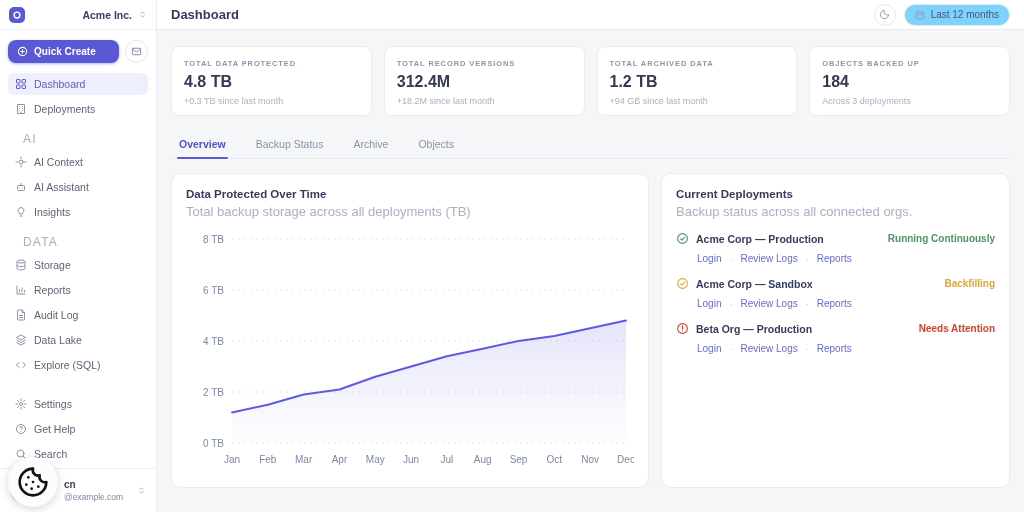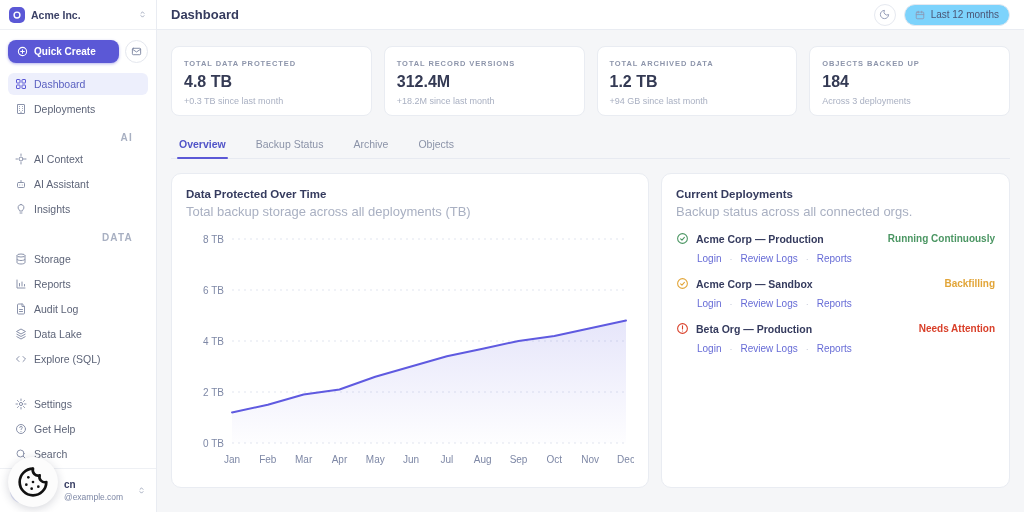--- a/index.html
+++ b/index.html
@@ -3,33 +3,33 @@
 <meta charset="utf-8">
 <style>
   * { margin:0; padding:0; box-sizing:border-box; }
   html,body { width:1024px; height:512px; overflow:hidden; }
   body { font-family:"Liberation Sans", sans-serif; background:#f5f6f8; color:#3c4257; display:flex; }
   .ic { display:inline-flex; align-items:center; justify-content:center; flex:none; }
   .ic svg { display:block; }
 
   
   .sidebar { width:157px; min-width:157px; background:#fff; border-right:1px solid #e9ecf2; display:flex; flex-direction:column; position:relative; }
-  .side-header { height:30px; display:flex; align-items:center; gap:6px; padding:0 9px; border-bottom:1px solid #eef0f4; cursor:pointer; }
+  .side-header { height:30px; display:flex; align-items:center; gap:6px; padding:0 9px; border-bottom:1px solid #eef0f4; cursor:pointer;text-align:right; }
   .logo { width:16px; height:16px; border-radius:5px; background:#5b58d6; display:flex; align-items:center; justify-content:center; }
   .workspace-name { font-size:10.5px; font-weight:bold; color:#3b4166; flex:1; }
   .muted-ic { color:#9aa3b8; }
   .qc-row { display:flex; gap:6px; padding:10px 8px 8px; align-items:center; }
   .qc-btn { flex:1; height:23px; background:#5b58d6; color:#fff; border-radius:8px; display:flex; align-items:center; gap:6px; padding:11px 9px; font-size:10px; font-weight:bold; border:none; box-shadow:0 1px 3px rgba(91,88,214,.45); cursor:pointer; font-family:Liberation Sans, sans-serif; }
   .mail-btn { width:23px; height:23px; border-radius:50%; background:#fff; border:1px solid #e4e7ee; color:#7b84a0; display:flex; align-items:center; justify-content:center; cursor:pointer; }
   .nav { padding:2px 8px 0; }
   .nav-item { display:flex; align-items:center; gap:7px; height:22px; padding:0 7px; border-radius:6px; font-size:10.5px; color:#5d6478; margin-bottom:3px; cursor:pointer; white-space:nowrap; }
   .nav-item .ic { color:#8b93ab; }
   .nav-item.active { background:#edeffc; color:#5a60c0; }
   .nav-item.active .ic { color:#5b58d6; }
-  .section-label { font-size:10px; letter-spacing:1.2px; color:#a8b0c2; font-weight:bold; padding:9px 15px 5px;text-align:right; }
+  .section-label { font-size:12px; letter-spacing:1.2px; color:#a8b0c2; font-weight:normal; padding:9px 15px 5px; }
   .side-spacer { flex:1; }
   .user-row { border-top:1px solid #eef0f4; height:44px; display:flex; align-items:center; gap:8px; padding:0 10px; position:relative; }
   .avatar { width:24px; height:24px; border-radius:50%; background:#dfe2f5; flex:none; }
   .user-meta { flex:1; min-width:0; margin-left:22px; }
   .user-name { font-size:10px; font-weight:bold; color:#3b4166; }
   .user-email { font-size:8.5px; color:#7d87a5; margin-top:2px; white-space:nowrap; }
   .cookie-overlay { position:absolute; left:8px; top:-12px; width:50px; height:50px; border-radius:50%; background:#fcfcfc; box-shadow:0 2px 10px rgba(30,35,60,.18); display:flex; align-items:center; justify-content:center; color:#111; cursor:pointer; z-index:5; }
 
   
   .main { flex:1; display:flex; flex-direction:column; min-width:0; }

